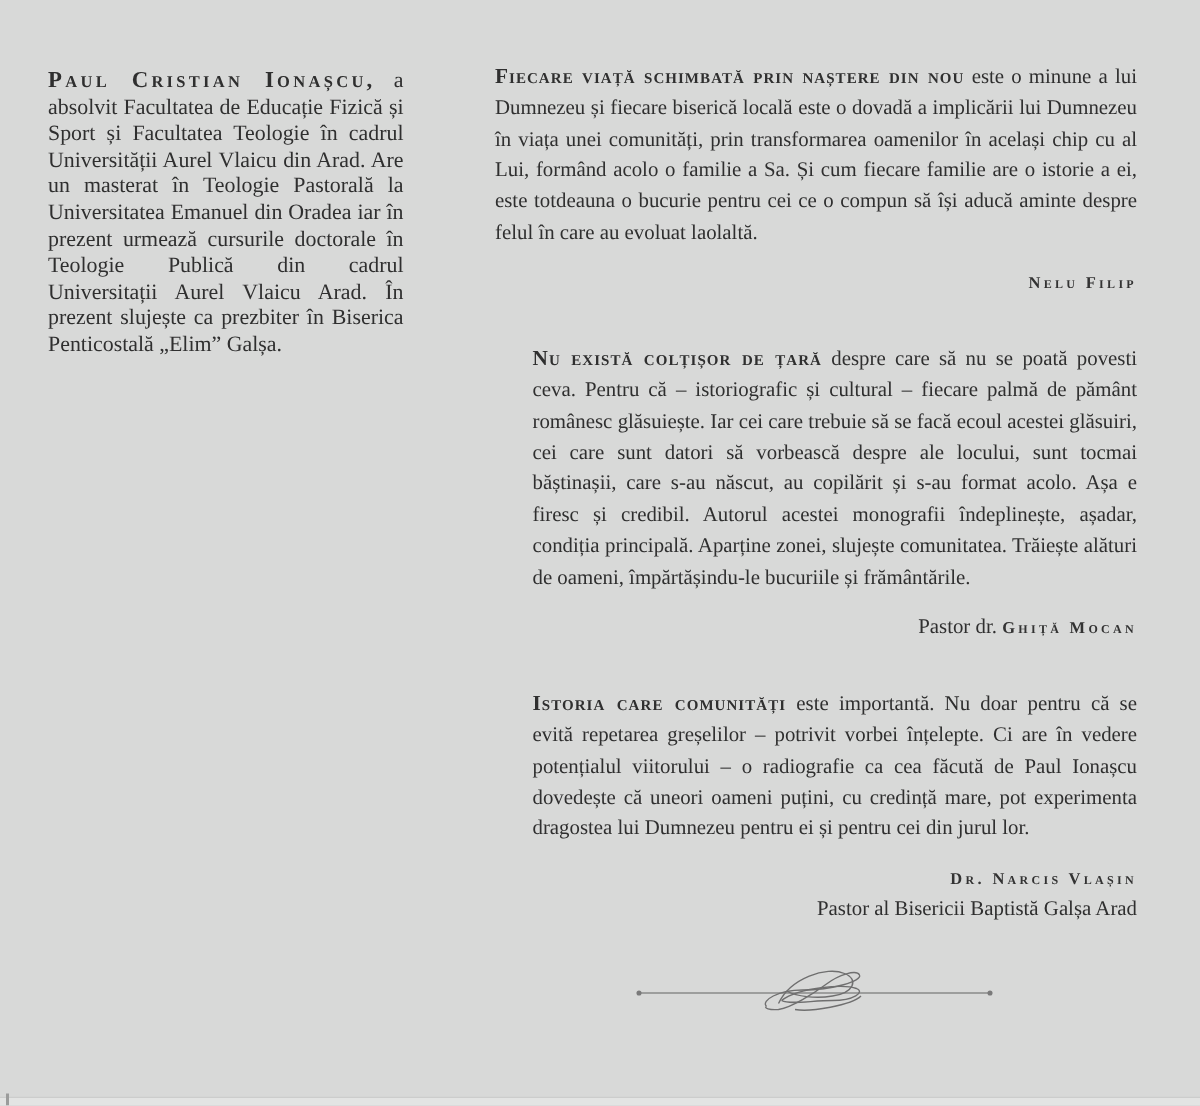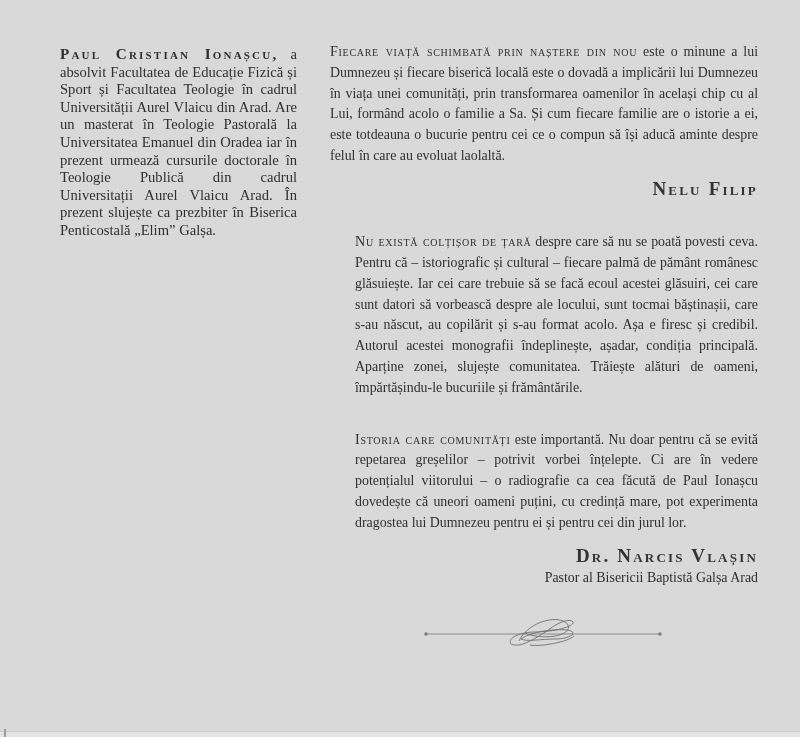--- a/index.html
+++ b/index.html
@@ -12,21 +12,21 @@
   .page {
     position: relative;
     width: 800px; height: 737px;
     background: #d8d9d8;
     color: #2f2f2f;
     overflow: hidden;
   }
   
   .author-bio {
     position: absolute;
-    left: 60px; top: 45px; width: 237px;
+    left: 32px; top: 45px; width: 237px;
     font-size: 14.6px;
     line-height: 17.6px;
     text-align: justify;
     text-justify: inter-word;
   }
   .author-bio .lead {
     font-variant: small-caps;
     letter-spacing: 2.2px;
     font-weight: 600;
     font-size: 15.2px;
@@ -40,34 +40,34 @@
     margin: 0;
     font-size: 13.9px;
     line-height: 20.8px;
     text-align: justify;
     text-justify: inter-word;
   }
   .endorsements p.spaced { margin-top: 30px; margin-left: 25px; }
   .endorsements .lead {
     font-variant: small-caps;
     letter-spacing: 0.7px;
-    font-weight: 400;
+    font-weight: 700;
     font-size: 14.2px;
   }
   .signature {
     margin-top: 12px;
     text-align: right;
     font-size: 13.9px;
     line-height: 20.5px;
   }
   .sig-name {
     font-variant: small-caps;
     letter-spacing: 2.2px;
     font-weight: 600;
-    font-size: 19px;
+    font-size: 11px;
     color: #333333;
   }
   .sig-title { display: block; }
   
   .divider {
     margin: 25px 0 0 92px;
     width: 242px; height: 38px;
   }
   .divider svg { display: block; }
   
@@ -95,20 +95,23 @@
   </div>
 
   <div class="endorsements">
 
     <p><span class="lead">Fiecare viață schimbată prin naștere din nou</span><span> este o minune a lui Dumnezeu și fiecare biserică locală este o dovadă a implicării lui Dumnezeu în viața unei comunități, prin transformarea oamenilor în același chip cu al Lui, formând acolo o familie a Sa. Și cum fiecare familie are o istorie a ei, este totdeauna o bucurie pentru cei ce o compun să își aducă aminte despre felul în care au evoluat laolaltă.</span></p>
     <div class="signature">
       <span class="sig-name">Nelu Filip</span>
     </div>
 
     <p class="spaced"><span class="lead">Nu există colțișor de țară</span><span> despre care să nu se poată povesti ceva. Pentru că – istoriografic și cultural – fiecare palmă de pământ românesc glăsuiește. Iar cei care trebuie să se facă ecoul acestei glăsuiri, cei care sunt datori să vorbească despre ale locului, sunt tocmai băștinașii, care s-au născut, au copilărit și s-au format acolo. Așa e firesc și credibil. Autorul acestei monografii îndeplinește, așadar, condiția principală. Aparține zonei, slujește comunitatea. Trăiește alături de oameni, împărtășindu-le bucuriile și frământările.</span></p>
+    <div class="signature">
+      <span>Pastor dr. </span><span class="sig-name">Ghiță Mocan</span>
+    </div>
 
     <p class="spaced"><span class="lead">Istoria care comunități</span><span> este importantă. Nu doar pentru că se evită repetarea greșelilor – potrivit vorbei înțelepte. Ci are în vedere potențialul viitorului – o radiografie ca cea făcută de Paul Ionașcu dovedește că uneori oameni puțini, cu credință mare, pot experimenta dragostea lui Dumnezeu pentru ei și pentru cei din jurul lor.</span></p>
     <div class="signature">
       <span class="sig-name">Dr. Narcis Vlașin</span>
       <span class="sig-title">Pastor al Bisericii Baptistă Galșa Arad</span>
     </div>
 
     <div class="divider">
       <svg width="242" height="38" viewBox="0 0 242 38" xmlns="http://www.w3.org/2000/svg">
         <line x1="4" y1="20" x2="238" y2="20" stroke="#8a8a8a" stroke-width="1"></line>

